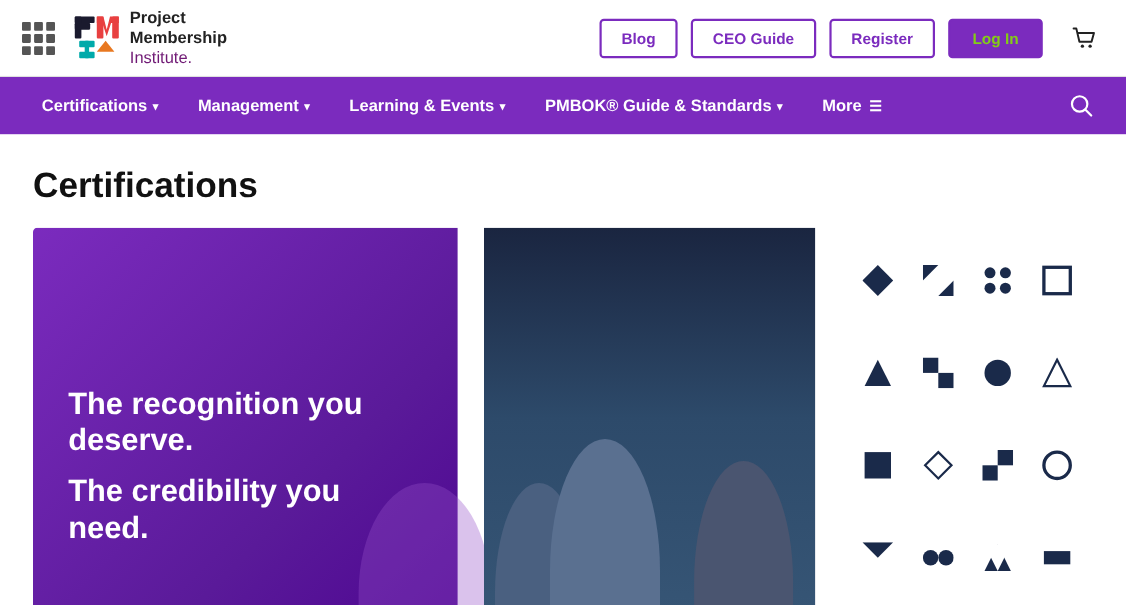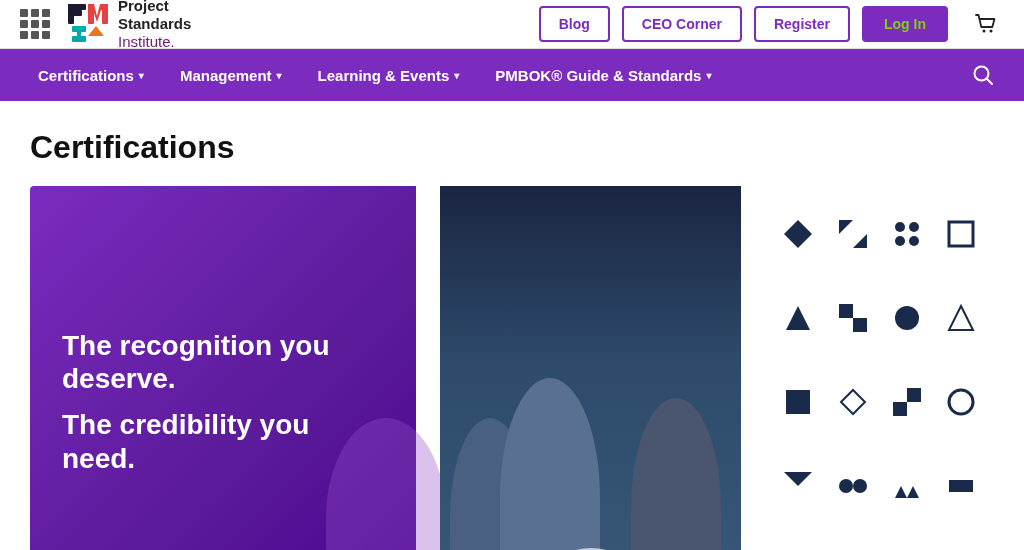--- a/index.html
+++ b/index.html
@@ -4,21 +4,21 @@
   <style>
     * { margin: 0; padding: 0; box-sizing: border-box; }
     body { font-family: Arial, sans-serif; width: 1024px; height: 550px; overflow: hidden; background: #fff; }
 
     
     .top-header {
       display: flex;
       align-items: center;
       justify-content: space-between;
       padding: 0 20px;
-      height: 49px;
+      height: 70px;
       background: #fff;
       border-bottom: 1px solid #e0e0e0;
     }
     .header-left {
       display: flex;
       align-items: center;
       gap: 16px;
     }
     .grid-icon {
       display: grid;
@@ -256,29 +256,29 @@
         <polygon points="22,2 28,2 31,14 34,2 42,2 42,8 35,8 31,20 27,8 22,8" fill="#e84040"></polygon>
 
         <rect x="6" y="24" width="14" height="6" fill="#00aaaa" rx="1"></rect>
         <rect x="11" y="24" width="4" height="16" fill="#00aaaa" rx="1"></rect>
         <rect x="6" y="34" width="14" height="6" fill="#00aaaa" rx="1"></rect>
 
         <polygon points="22,34 30,24 38,34" fill="#e87820"></polygon>
       </svg>
       <div class="logo-text">
         <span class="proj">Project</span>
-        <span class="mgmt">Standards</span>
+        <span class="mgmt">Membership</span>
         <span class="inst">Institute.</span>
       </div>
     </div>
   </div>
 
   <div class="header-center">
     <button class="header-btn">Blog</button>
-    <button class="header-btn">CEO Corner</button>
+    <button class="header-btn">CEO Guide</button>
     <button class="header-btn">Register</button>
     <button class="header-btn-filled">Log In</button>
     <div class="cart-icon-wrap">
       <svg width="26" height="26" viewBox="0 0 26 26" fill="none">
         <path d="M3 4h2.5l2.8 12h11l2.2-8H7.5" stroke="#222" stroke-width="1.8" fill="none" stroke-linecap="round" stroke-linejoin="round"></path>
         <circle cx="11" cy="20" r="1.5" fill="#222"></circle>
         <circle cx="18" cy="20" r="1.5" fill="#222"></circle>
       </svg>
     </div>
   </div>
@@ -295,20 +295,24 @@
       <span class="nav-chevron">▾</span>
     </div>
     <div class="nav-item">
       <span>Learning &amp; Events</span>
       <span class="nav-chevron">▾</span>
     </div>
     <div class="nav-item">
       <span>PMBOK® Guide &amp; Standards</span>
       <span class="nav-chevron">▾</span>
     </div>
+    <div class="nav-item">
+      <span>More</span>
+      <span style="font-size:13px; margin-left:2px;">☰</span>
+    </div>
   </div>
   <div class="nav-search">
     <svg width="22" height="22" viewBox="0 0 22 22">
       <circle cx="9.5" cy="9.5" r="7" stroke="white" stroke-width="2" fill="none"></circle>
       <line x1="15" y1="15" x2="20" y2="20" stroke="white" stroke-width="2" stroke-linecap="round"></line>
     </svg>
   </div>
 </nav>
 
 <main class="main-content">

